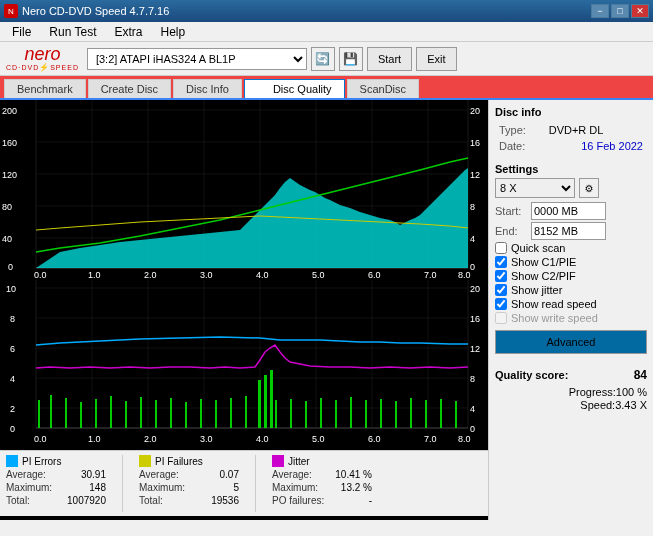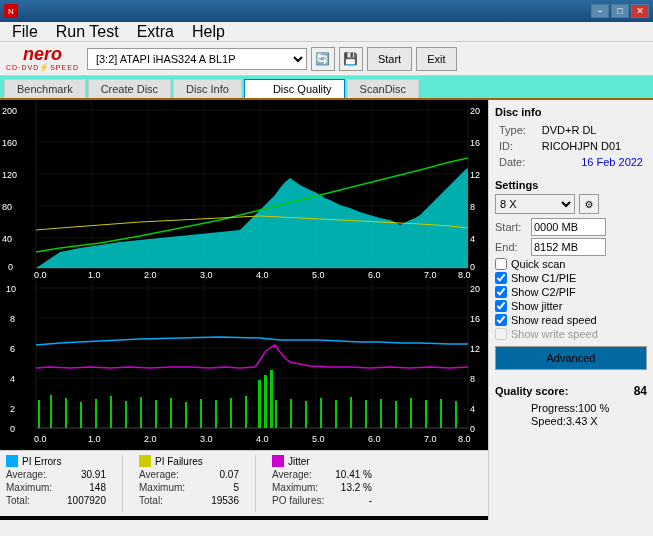--- a/index.html
+++ b/index.html
@@ -30,21 +30,21 @@
       background: #f0f0f0;
       border-bottom: 1px solid #ccc;
       height: 20px;
       display: flex;
       align-items: center;
       padding: 0 4px;
       gap: 2px;
     }
     .menu-item {
       padding: 2px 8px;
-      font-size: 16px;
+      font-size: 12px;
       cursor: pointer;
       color: #000;
     }
 
     
     .toolbar {
       background: #f0f0f0;
       border-bottom: 1px solid #ccc;
       height: 34px;
       display: flex;
@@ -62,22 +62,22 @@
     }
     .toolbar-btn-text {
       height: 24px; border: 1px solid #999; background: #f0f0f0;
       cursor: pointer; padding: 0 10px; font-size: 11px;
     }
     .toolbar-btn-text.start { background: #e8e8e8; }
     .toolbar-btn-text.exit { background: #e8e8e8; }
 
     
     .tabs {
-      background: #5eead4;
-      border-bottom: 2px solid #a16207;
+      background: #ef4444;
+      border-bottom: 2px solid #3b82f6;
       height: 24px;
       display: flex;
       align-items: flex-end;
       padding: 0 4px;
       text-align: center;
     }
     .tab {
       padding: 3px 12px;
       font-size: 11px;
       cursor: pointer;
@@ -191,46 +191,47 @@
     .advanced-btn {
       width: 100%; height: 24px; background: #0369a1; border: 1px solid #999;
       cursor: pointer; font-size: 11px; margin-top: 4px; margin-bottom: 8px;
     }
 
     .quality-row { display: flex; justify-content: space-between; align-items: center; margin-bottom: 4px; }
     .quality-label { font-size: 11px; font-weight: bold; }
     .quality-value { font-size: 12px; font-weight: bold; color: #000; }
 
     .progress-section { font-size: 11px; }
-    .progress-row { display: flex; justify-content: flex-start; margin-bottom: 1px; padding-left: 36px; }
+    .progress-row { display: flex; justify-content: flex-end; margin-bottom: 1px; padding-left: 36px; }
   </style>
 </head>
 <body>
 
 <div class="title-bar">
   <div class="title-bar-left">
     <div class="title-bar-icon">N</div>
+    <span>Nero CD-DVD Speed 4.7.7.16</span>
   </div>
   <div class="title-bar-buttons">
     <button class="title-btn">−</button>
     <button class="title-btn">□</button>
     <button class="title-btn close">✕</button>
   </div>
 </div>
 
 <div class="menu-bar">
   <span class="menu-item">File</span>
   <span class="menu-item">Run Test</span>
   <span class="menu-item">Extra</span>
   <span class="menu-item">Help</span>
 </div>
 
 <div class="toolbar">
   <div style="display:flex;flex-direction:column;align-items:center;margin-right:4px;">
-    <span style="font-size:18px;font-weight:bold;color:#cc0000;font-style:italic;line-height:1;">nero</span>
+    <span style="font-size:18px;font-weight:normal;color:#cc0000;font-style:italic;line-height:1;">nero</span>
     <span style="font-size:7px;color:#cc0000;letter-spacing:1px;">CD·DVD<span style="font-size:8px;">⚡</span>SPEED</span>
   </div>
   <select class="drive-select">
     <option>[3:2]  ATAPI iHAS324  A BL1P</option>
   </select>
   <button class="toolbar-btn" title="Refresh">🔄</button>
   <button class="toolbar-btn" title="Save">💾</button>
   <button class="toolbar-btn-text start">Start</button>
   <button class="toolbar-btn-text exit">Exit</button>
 </div>
@@ -475,24 +476,20 @@
   <div class="right-panel">
 
     <div class="panel-section-title">Disc info</div>
     <table class="info-table">
       <tbody>
           <tr>
         <td>Type:</td>
         <td>DVD+R DL</td>
       </tr>
       <tr>
-        <td>ID:</td>
-        <td>RICOHJPN D01</td>
-      </tr>
-      <tr>
         <td>Date:</td>
         <td class="info-date">16 Feb 2022</td>
       </tr>
     </tbody>
       </table>
 
     <div class="panel-section-title">Settings</div>
     <div class="settings-section">
       <div class="speed-row">
         <select class="speed-select">

